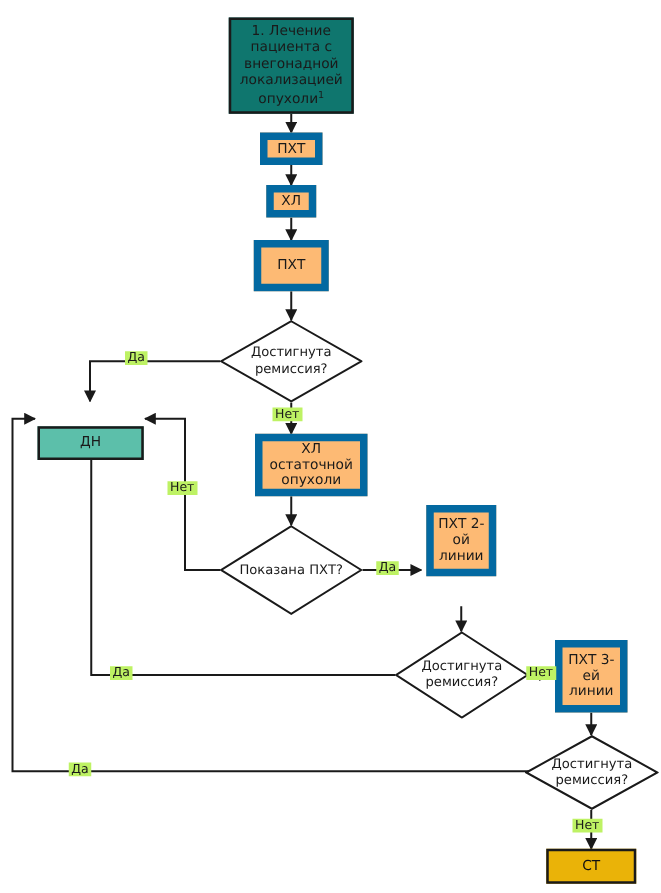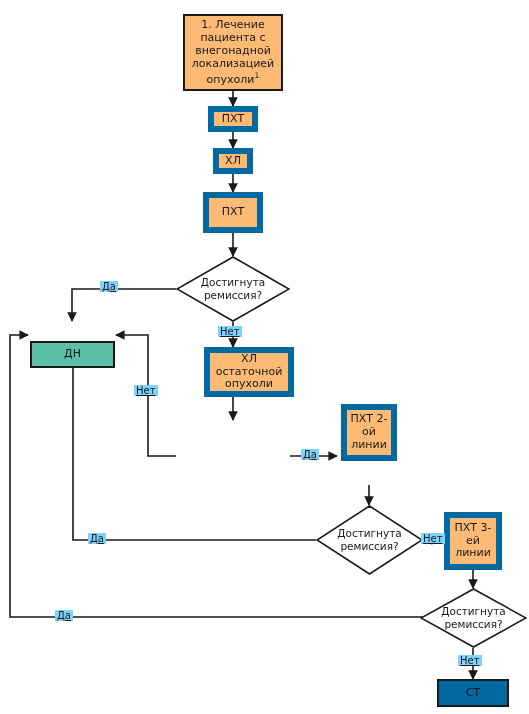--- a/index.html
+++ b/index.html
@@ -30,35 +30,35 @@
     justify-content:center;
     text-align:center;
     color:#1a1a1a;
     line-height:1.18;
   }
   .rect{
     border:6px solid #0369a1;
     background:#fdba74;
   }
   .start{
-    background:#fdba74;
+    background:#0f766e;
     border:2px solid #1a1a1a;
     font-size:11px;
     padding:2px 4px;
     justify-content:center;
   }
   .monitor{
     background:#5cbfaa;
     border:2px solid #1a1a1a;
     font-size:11px;
     font-weight:400;
     margin-top:20px;
   }
   .terminal{
-    background:#0369a1;
+    background:#eab308;
     border:2px solid #1a1a1a;
     font-size:11px;
     color:#111111;
   }
   .proc{font-size:11px;}
   .decision{
     position:absolute;
     display:flex;
     align-items:center;
     justify-content:center;
@@ -76,26 +76,25 @@
     position:absolute;
     left:0; top:0;
     width:100%;
     height:100%;
     z-index:1;
   }
   .edge-label{
     position:absolute;
     font-size:10px;
     color:#1a1a1a;
-    background:#7dd3fc;
+    background:#bef264;
     padding:0 2px;
     white-space:nowrap;
     line-height:1.1;
     z-index:5;
-    text-decoration:underline;
   }
   sup{font-size:0.7em; vertical-align:super;}
 </style>
 </head>
 <body>
 
 <div id="canvas">
 
   <svg id="edges" viewBox="0 0 529 714" xmlns="http://www.w3.org/2000/svg">
     <defs>
@@ -169,20 +168,28 @@
     <span>ДН</span>
   </div>
 
   <div class="node rect proc" style="left:204px; top:347px; width:90px; height:50px;">
     <span>
       <div>ХЛ остаточной</div>
       <div>опухоли</div>
     </span>
   </div>
 
+  <div class="decision" style="left:176px; top:420px; width:114px; height:72px;">
+    <svg viewBox="0 0 114 72" preserveAspectRatio="none" xmlns="http://www.w3.org/2000/svg">
+      <polygon points="57,1 113,36 57,71 1,36" fill="#ffffff" stroke="#1a1a1a" stroke-width="1.6"></polygon>
+    </svg>
+    <div class="dlabel">
+      <div>Показана ПХТ?</div>
+    </div>
+  </div>
 
   <div class="node rect proc" style="left:341px; top:404px; width:56px; height:57px;">
     <span>
       <div>ПХТ 2-ой</div>
       <div>линии</div>
     </span>
   </div>
 
   <div class="decision" style="left:316px; top:505px; width:107px; height:70px;">
     <svg viewBox="0 0 107 70" preserveAspectRatio="none" xmlns="http://www.w3.org/2000/svg">

